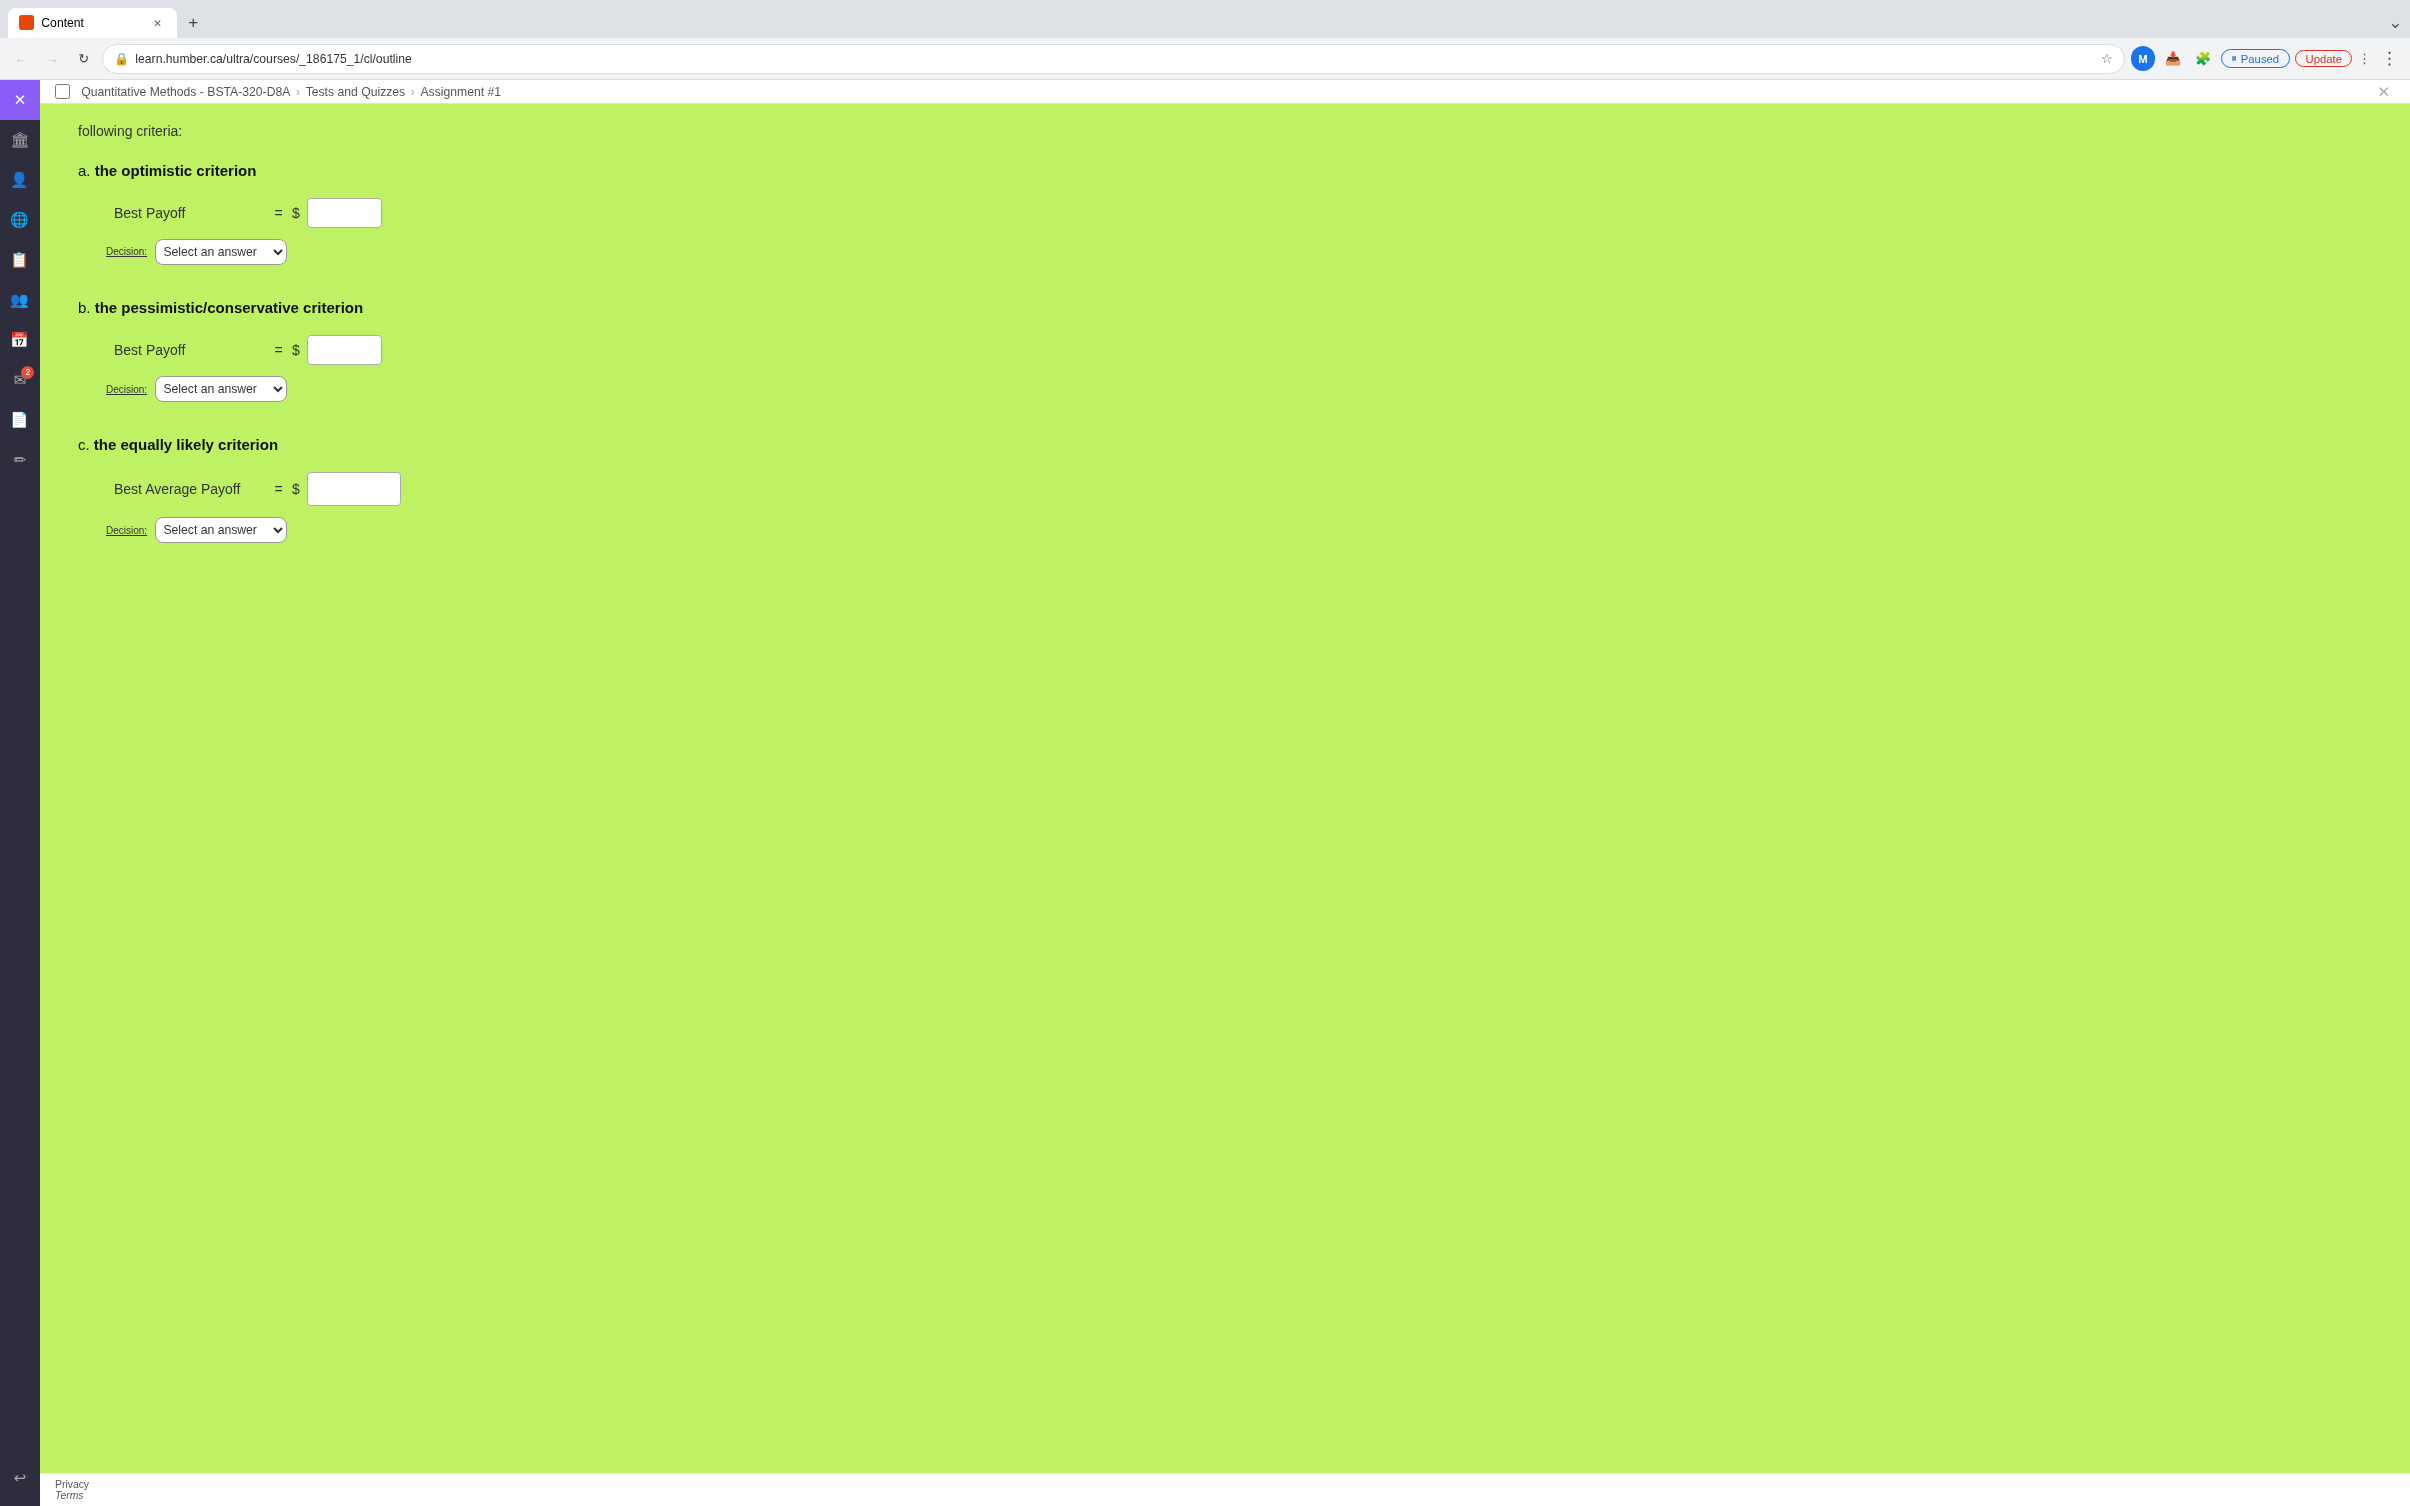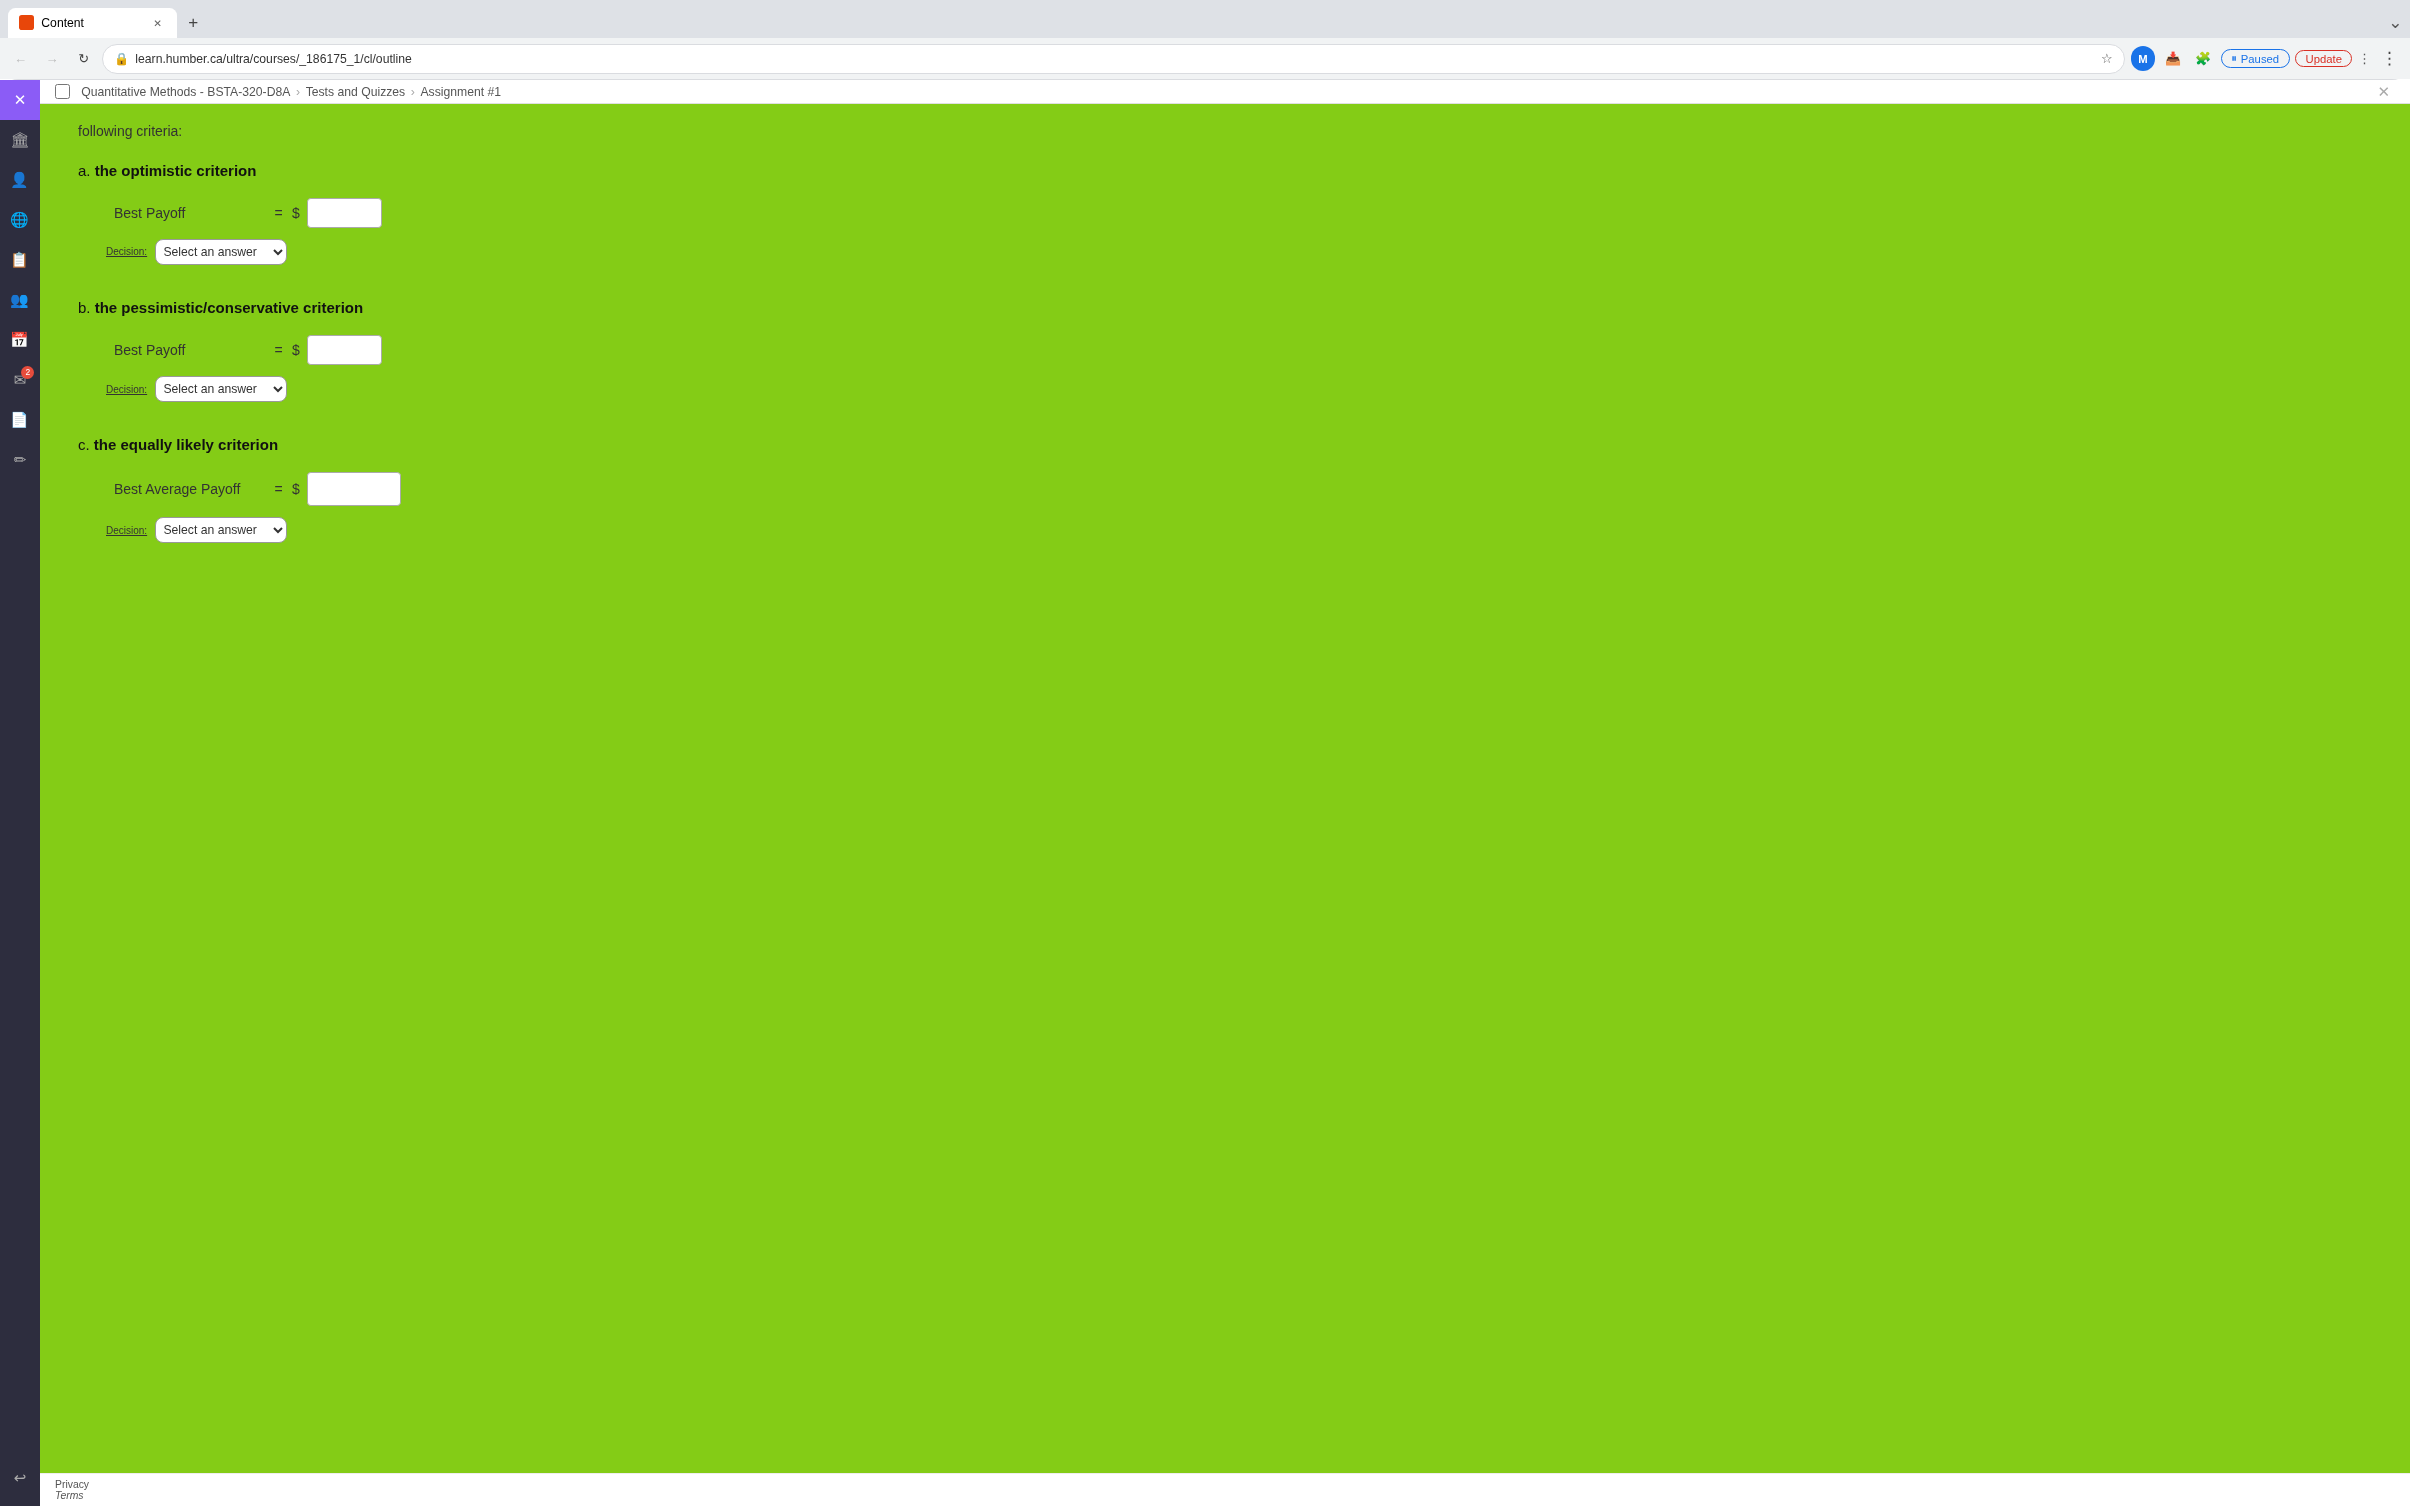--- a/index.html
+++ b/index.html
@@ -2,21 +2,20 @@
 <html style="font-size:15px"><head>
   <meta charset="utf-8">
   <style>
     * { box-sizing: border-box; margin: 0; padding: 0; }
     body { font-family: Arial, sans-serif; background: #fff; font-size: 13px; }
 
     
     .browser-chrome {
       background: #f1f3f4;
       border-bottom: 0.9px solid #dadce0;
-      border-radius: 18px;
     }
     .tab-bar {
       display: flex;
       align-items: center;
       padding: 7.5px 7.5px 0;
       background: #dee1e6;
       height: 38px;
     }
     .tab {
       display: flex;
@@ -181,21 +180,21 @@
       font-size: 15px; color: #aaa; cursor: pointer; width: 22.6px; height: 22.6px;
       display: flex; align-items: center; justify-content: center;
       border-radius: 50%;
     }
 
     
     .main-content {
       flex: 1;
       overflow-y: auto;
       padding: 19px 38px 38px 38px;
-      background: #84cc16;
+      background: #bef264;
     }
 
     .intro-text {
       font-size: 14px;
       color: #333;
       margin-bottom: 22.6px;
     }
 
     .criterion-section {
       margin-bottom: 34px;

